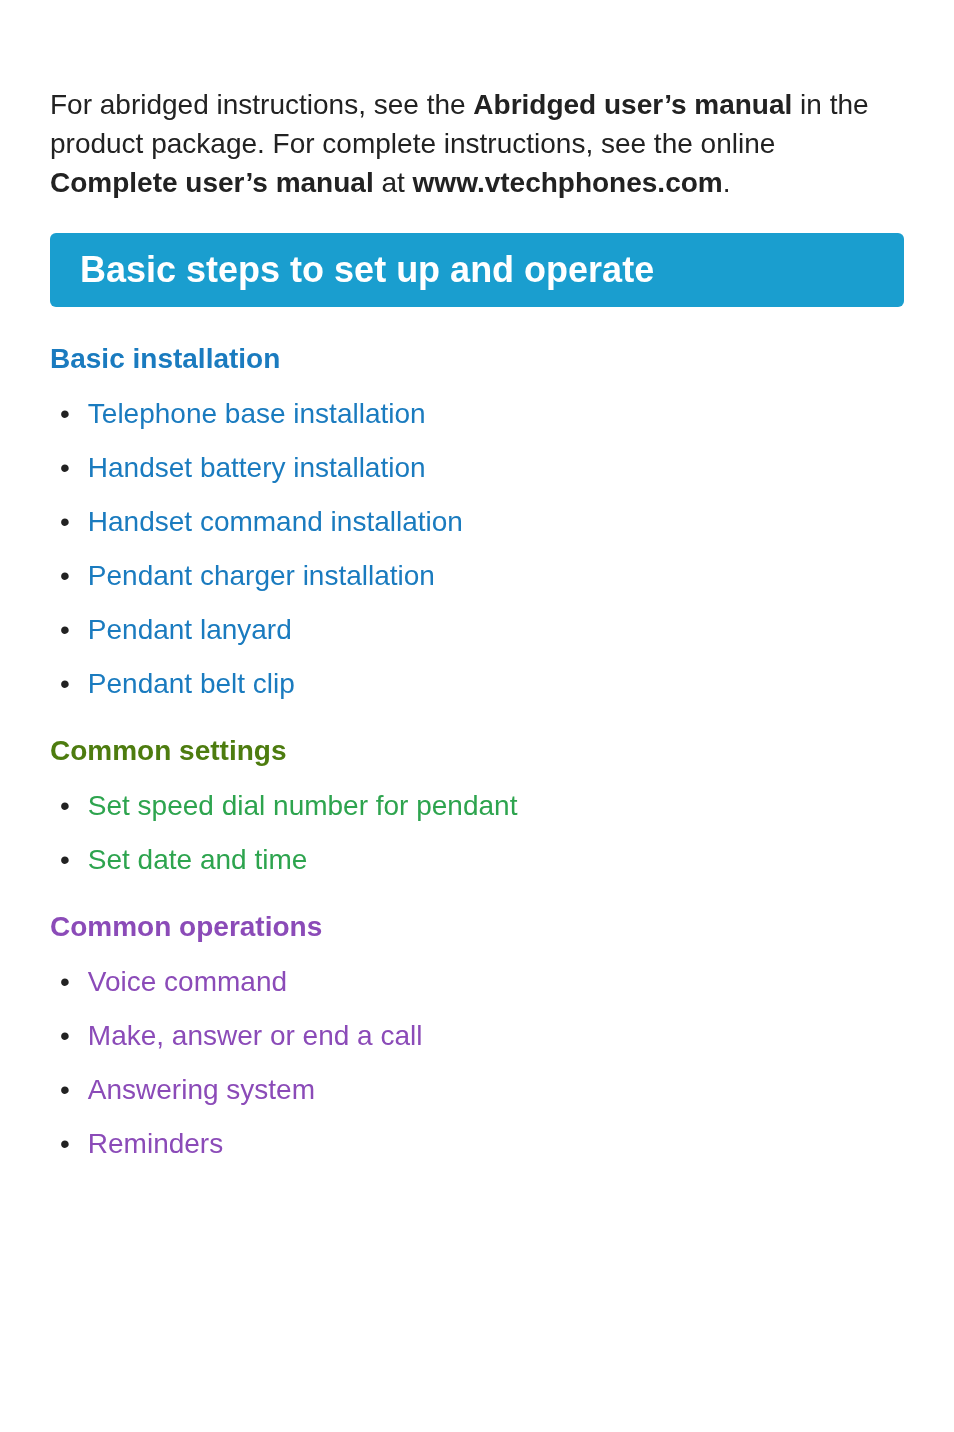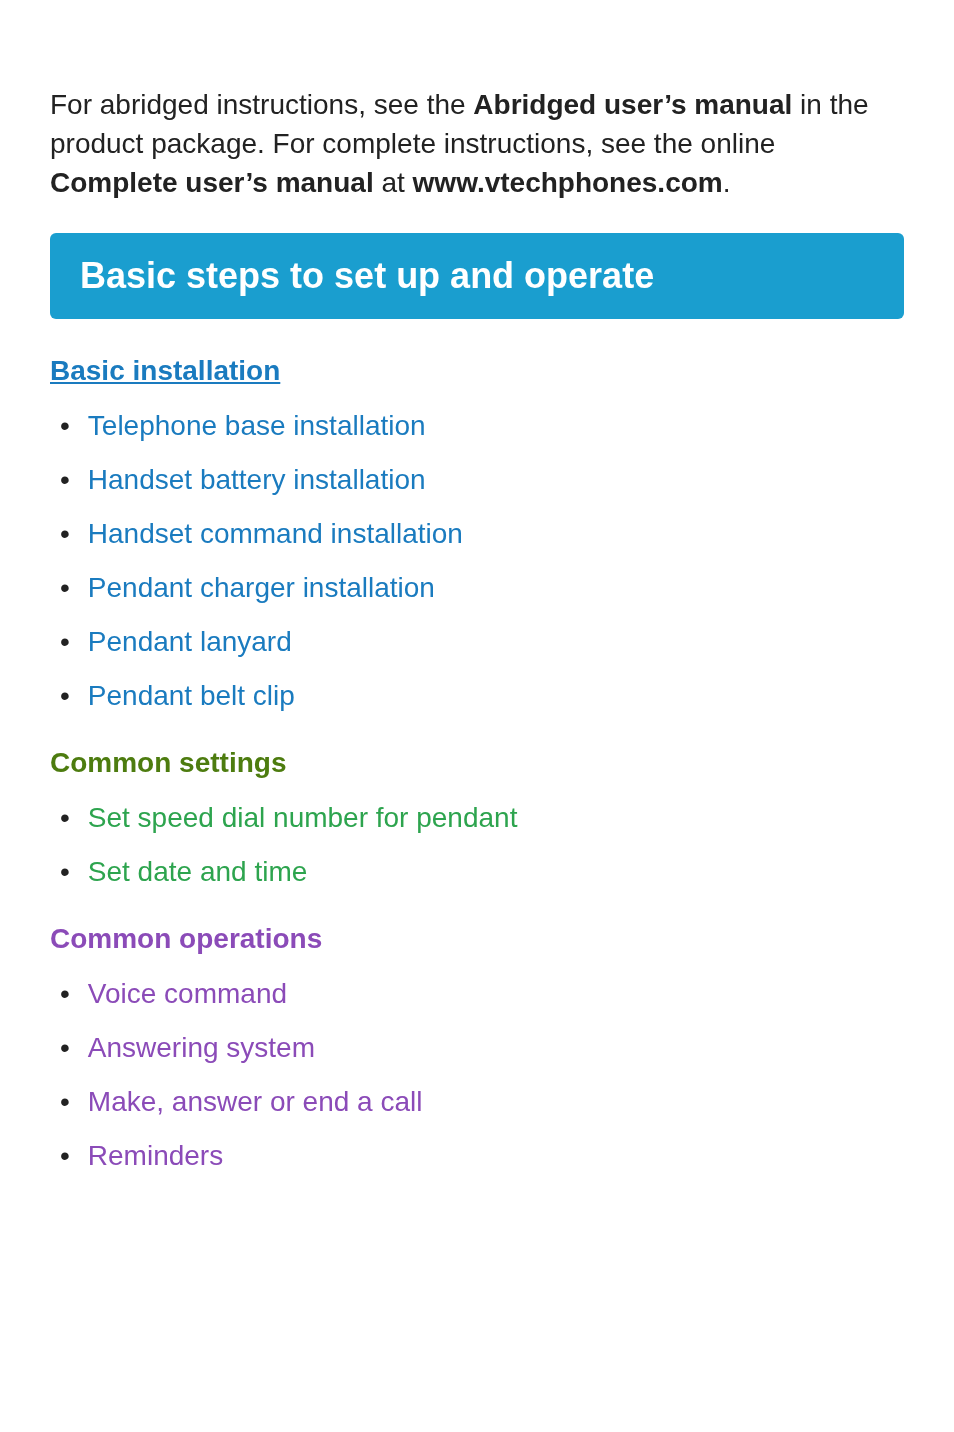--- a/index.html
+++ b/index.html
@@ -24,39 +24,38 @@
       margin-top: 45px;
     }
 
     .intro-text strong {
       font-weight: bold;
     }
 
     .header-banner {
       background-color: #1a9ecf;
       border-radius: 6px;
-      padding: 22px 30px;
+      padding: 16px 30px;
       margin-bottom: 36px;
     }
 
     .header-banner-text {
       color: #ffffff;
       font-size: 36px;
       font-weight: bold;
     }
 
     .section-title {
       font-size: 28px;
       font-weight: bold;
       margin-bottom: 18px;
     }
 
     .section-title.blue {
       color: #1a7bbf;
-      text-decoration: underline;
     }
 
     .section-title.green {
       color: #4d7c0f;
     }
 
     .section-title.purple {
       color: #8b4bb8;
     }
 
@@ -154,22 +153,22 @@
   </ul>
 </div>
 
 <div class="section">
   <h2 class="section-title purple">Common operations</h2>
   <ul class="list purple">
     <li>
         <span>Voice command</span>
       </li>
     <li>
-        <span>Answering system</span>
+        <span>Make, answer or end a call</span>
       </li>
     <li>
-        <span>Make, answer or end a call</span>
+        <span>Answering system</span>
       </li>
     <li>
         <span>Reminders</span>
       </li>
   </ul>
 </div>
 
 </body></html>

